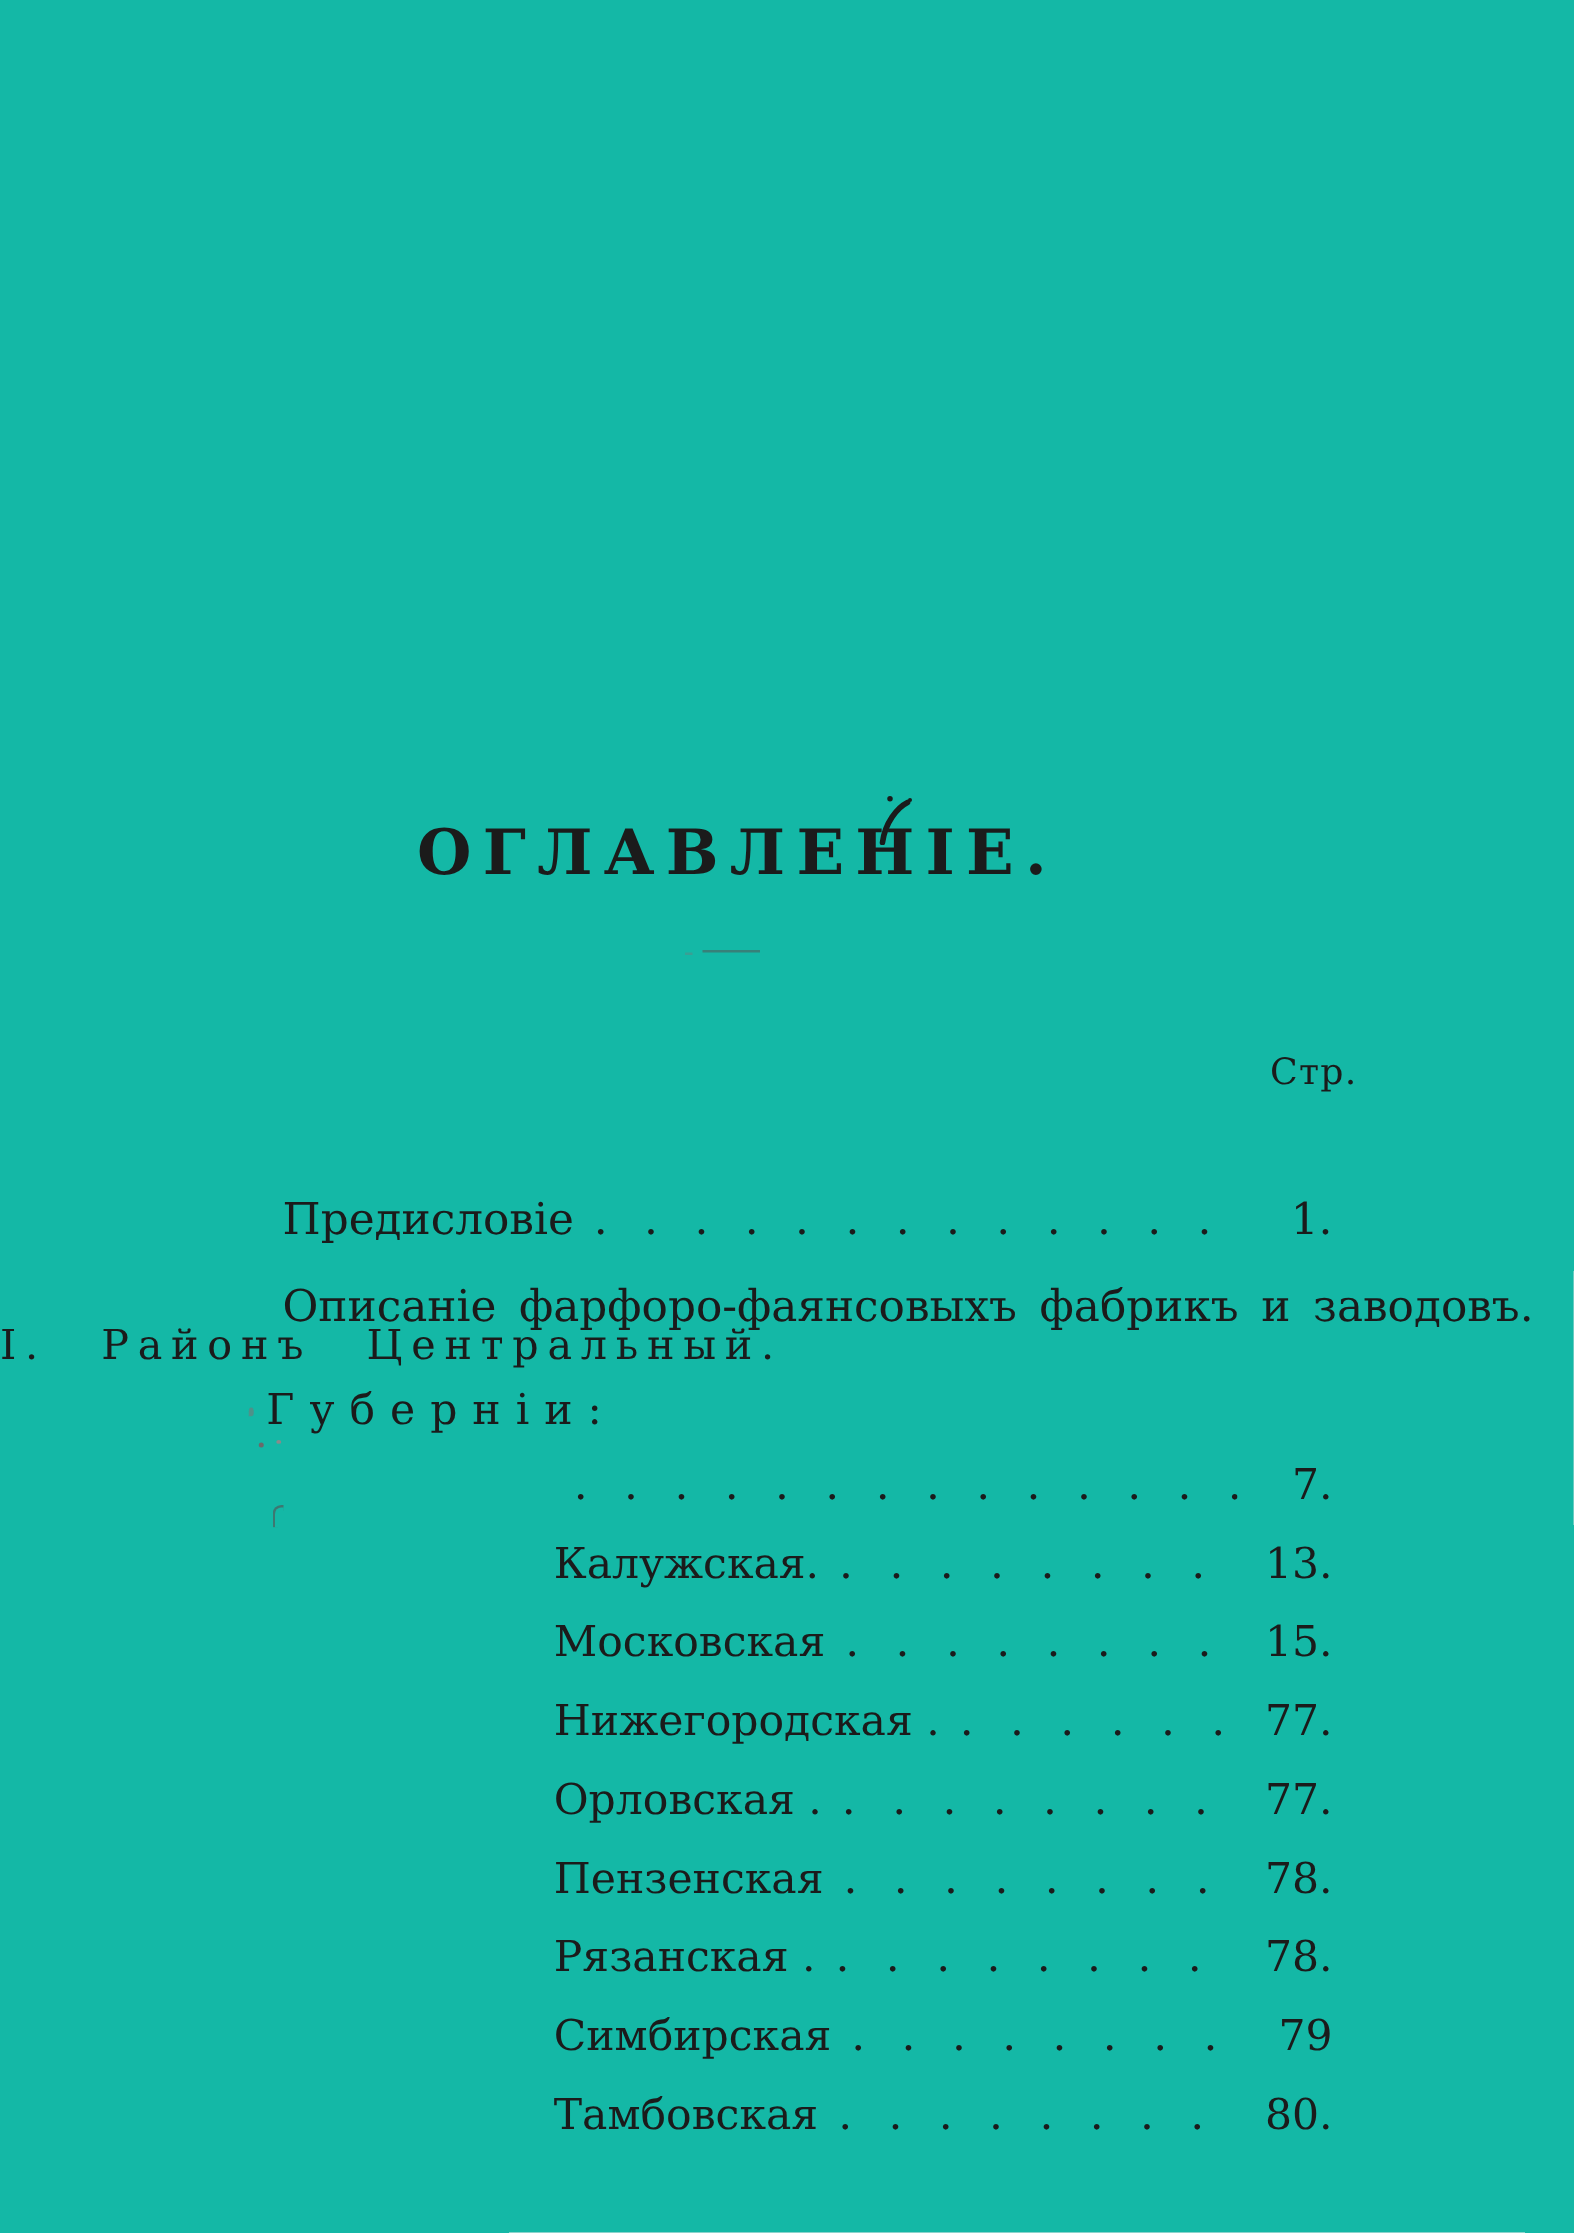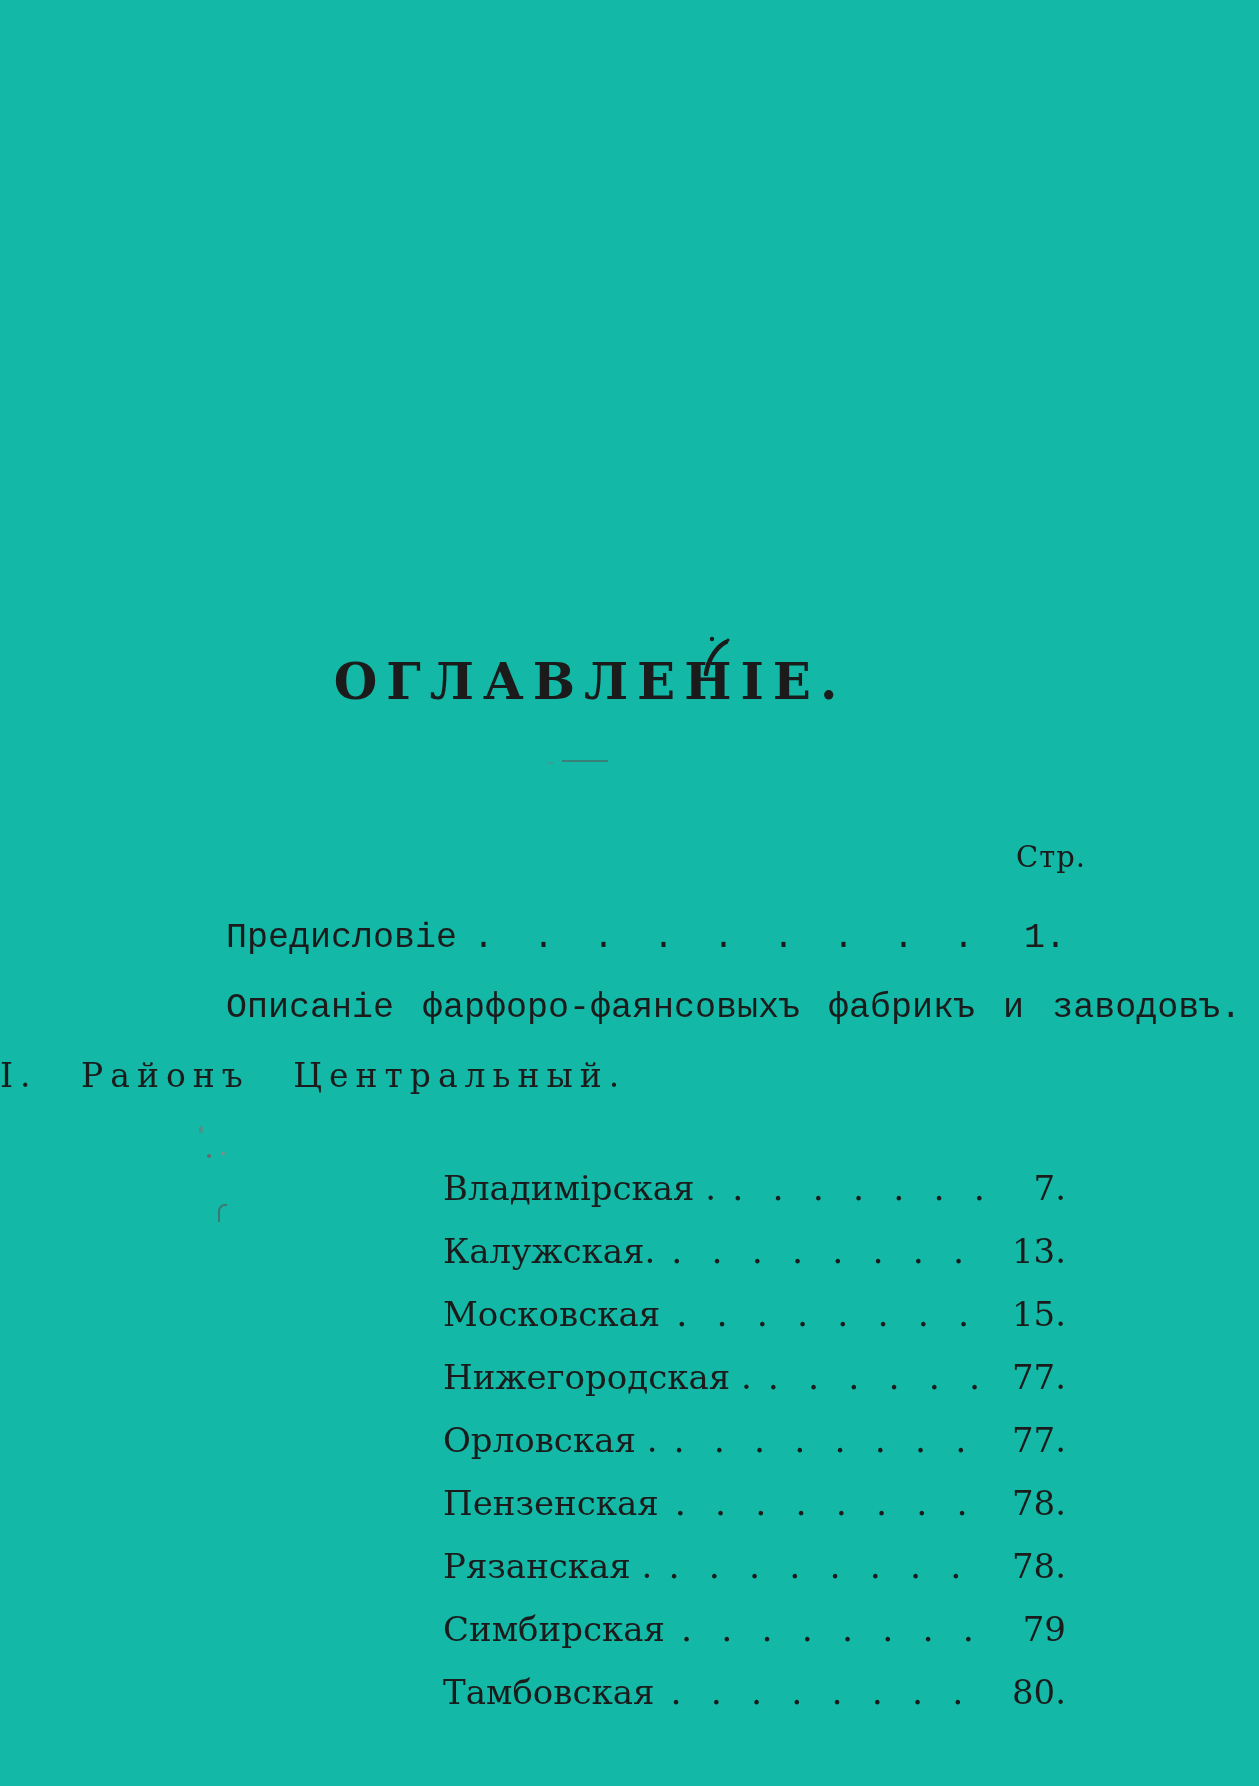--- a/index.html
+++ b/index.html
@@ -43,21 +43,21 @@
   .comma-artifact{
     position:absolute;left:199px;top:1126px;width:4px;height:7px;
     background:#777;border-radius:50% 50% 50% 0;opacity:.6;
   }
   
   .str-label{
     position:absolute;top:840px;left:1016px;
     font-size:29px;letter-spacing:1px;
   }
   
-  .toc-main{position:absolute;left:226px;top:918px;width:840px;font-family:Liberation Mono, monospace;}
+  .toc-main{position:absolute;left:226px;top:956px;width:840px;}
   .toc-row{display:flex;align-items:baseline;font-size:35px;}
   .toc-row .name{white-space:nowrap;}
   .leader{
     flex:1;overflow:hidden;white-space:nowrap;
     letter-spacing:9px;padding-left:16px;
     font-size:35px;
   }
   .pageno{min-width:76px;text-align:right;white-space:nowrap;}
   .desc-line{
     margin-top:30px;font-size:35px;word-spacing:7px;white-space:nowrap;
@@ -101,24 +101,24 @@
     <div class="toc-row">
       <span class="name">Предисловіе</span>
       <span class="leader">. . . . . . . . . . . . . . . . . . . . . . . .</span>
       <span class="pageno">1.</span>
     </div>
     <div class="desc-line">Описаніе фарфоро-фаянсовыхъ фабрикъ и заводовъ.</div>
   </div>
 
   <div class="section-heading">I. Районъ Центральный.</div>
 
+  <div class="gubernii">Губерніи:</div>
 
   <div class="provinces">
     <div class="prov-row">
-      <span class="name">Владимірская .</span>
       <span class="leader">. . . . . . . . . . . . . . . . . . . . . . . .</span>
       <span class="pageno">7.</span>
     </div>
     <div class="prov-row">
       <span class="name">Калужская.</span>
       <span class="leader">. . . . . . . . . . . . . . . . . . . . . . . .</span>
       <span class="pageno">13.</span>
     </div>
     <div class="prov-row">
       <span class="name">Московская</span>

